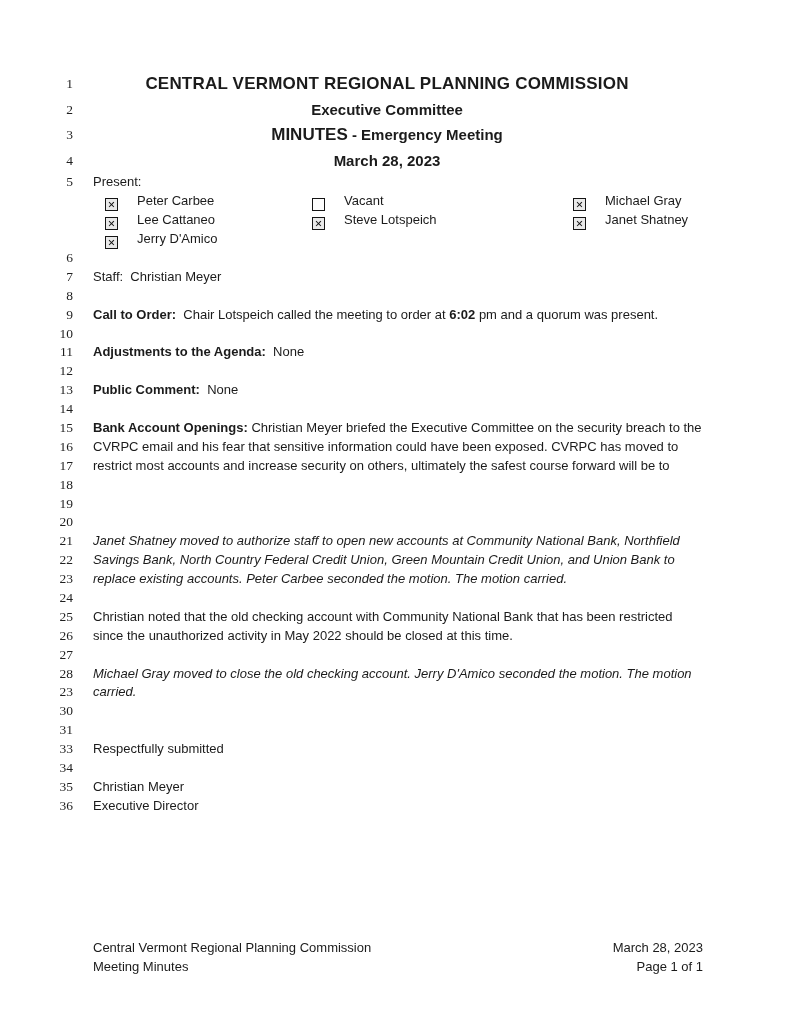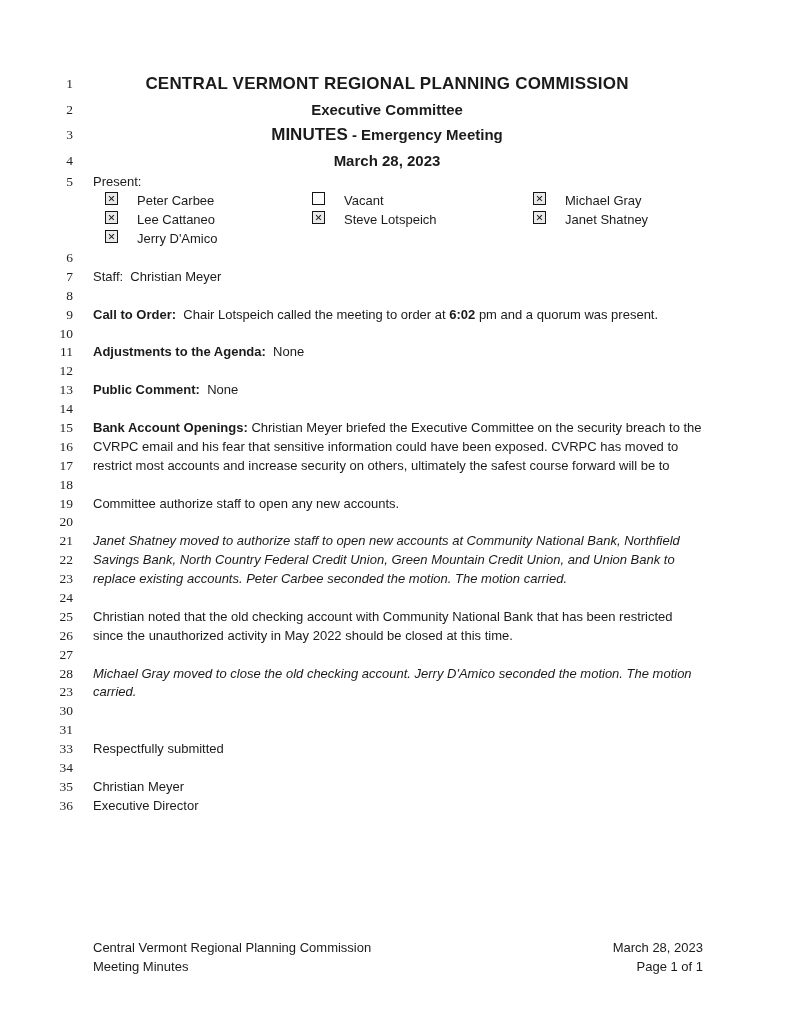--- a/index.html
+++ b/index.html
@@ -22,23 +22,23 @@
   .content{
     flex:1;margin-left:20px;margin-right:60px;
     font-size:13px;white-space:pre;
   }
   .line.hd .content{text-align:center;font-weight:700;font-size:15px;margin-right:110px;}
   .line.hd1 .content{font-size:17px;letter-spacing:.2px;}
   .big{font-size:17px;}
   .b{font-weight:700;}
   .i{font-style:italic;}
   
-  .att-col{display:inline-flex;align-items:flex-start;height:100%;box-sizing:border-box;vertical-align:top;}
+  .att-col{display:inline-flex;align-items:flex-end;height:100%;box-sizing:border-box;vertical-align:top;}
   .col0{width:219px;padding-left:12px;}
-  .col1{width:221px;}
+  .col1{width:261px;}
   .cb{
     width:11px;height:11px;flex:none;
     border:1.7px solid #151515;
     display:inline-flex;align-items:center;justify-content:center;
     margin-right:19px;
     font-size:9.5px;font-weight:700;line-height:1;color:#111;
     background:#fdfdfd;
   }
   .cb.checked{background:#e9e9e9;}
   .cb.checked::after{content:"✕";}
@@ -134,21 +134,20 @@
       </div>
       <div class="line">
         <div class="num">17</div>
         <div class="content"><span>restrict most accounts and increase security on others, ultimately the safest course forward will be to</span></div>
       </div>
       <div class="line">
         <div class="num">18</div>
       </div>
       <div class="line">
         <div class="num">19</div>
-        <div class="content"><span>Committee authorize staff to open any new accounts.</span></div>
       </div>
       <div class="line">
         <div class="num">20</div>
         <div class="content"></div>
       </div>
       <div class="line">
         <div class="num">21</div>
         <div class="content"><span class="i">Janet Shatney moved to authorize staff to open new accounts at Community National Bank, Northfield</span></div>
       </div>
       <div class="line">

